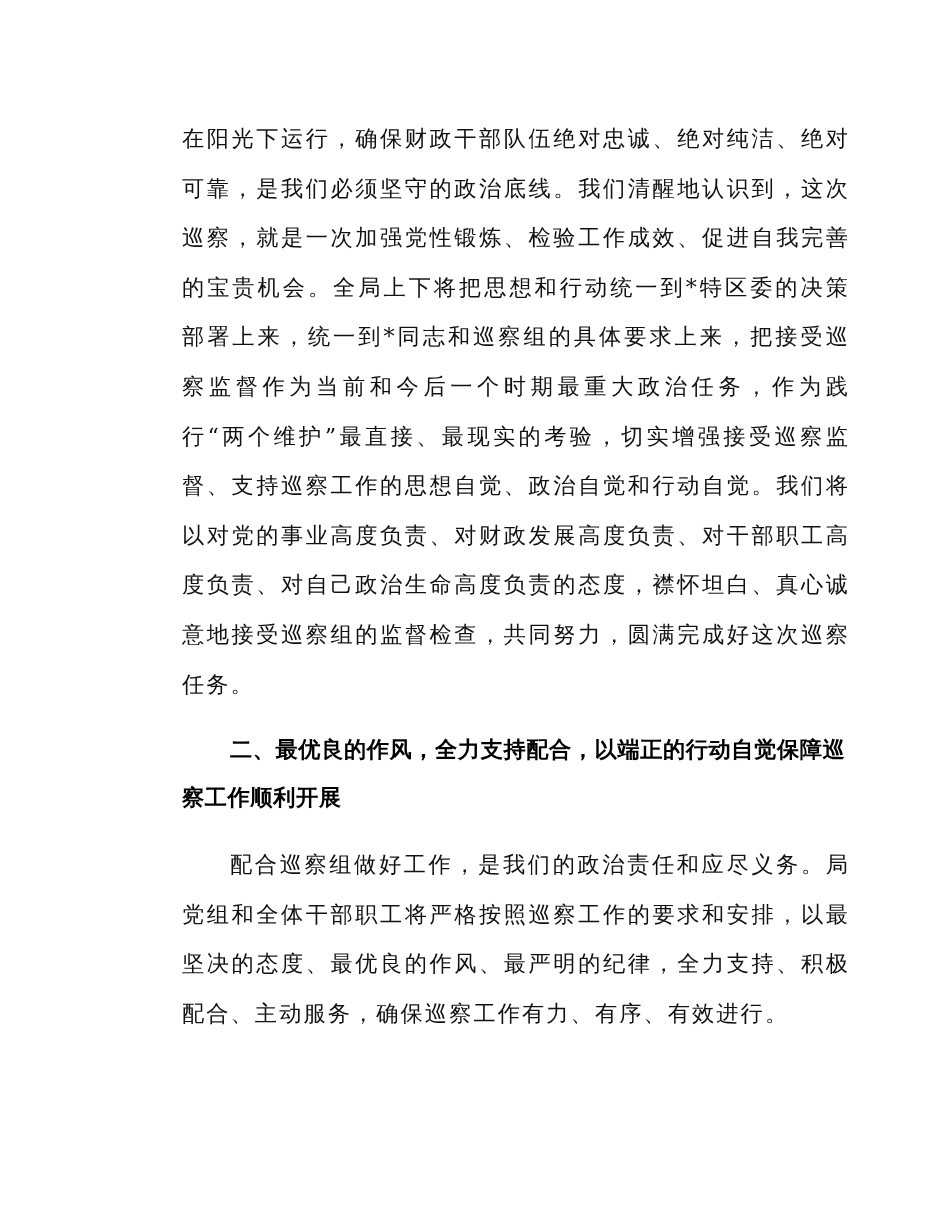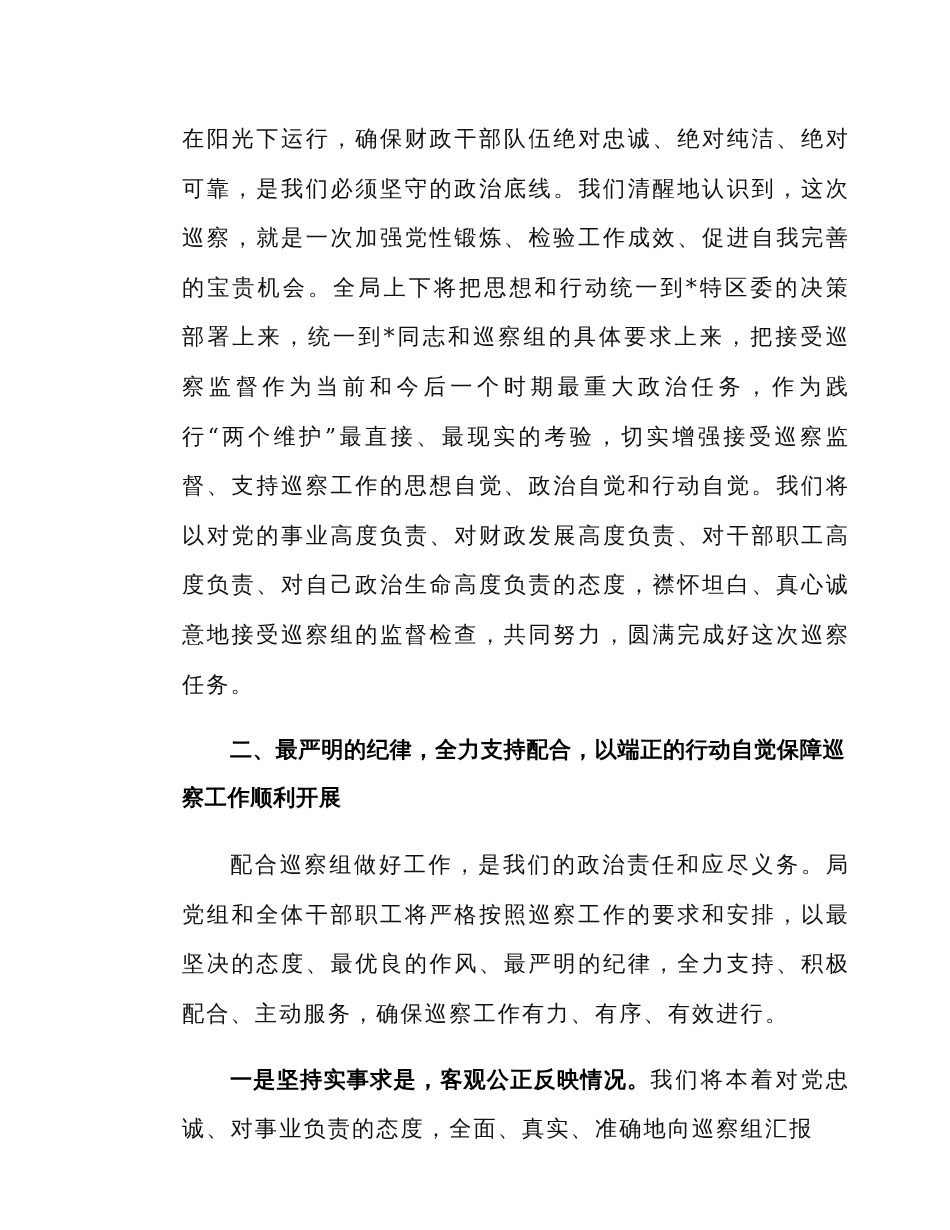--- a/index.html
+++ b/index.html
@@ -42,18 +42,17 @@
     letter-spacing: 0.4px;
     color: #000;
   }
 </style>
 </head>
 <body>
 
 <div class="page">
   <p class="para">在阳光下运行，确保财政干部队伍绝对忠诚、绝对纯洁、绝对可靠，是我们必须坚守的政治底线。我们清醒地认识到，这次巡察，就是一次加强党性锻炼、检验工作成效、促进自我完善的宝贵机会。全局上下将把思想和行动统一到*特区委的决策部署上来，统一到*同志和巡察组的具体要求上来，把接受巡察监督作为当前和今后一个时期最重大政治任务，作为践行“两个维护”最直接、最现实的考验，切实增强接受巡察监督、支持巡察工作的思想自觉、政治自觉和行动自觉。我们将以对党的事业高度负责、对财政发展高度负责、对干部职工高度负责、对自己政治生命高度负责的态度，襟怀坦白、真心诚意地接受巡察组的监督检查，共同努力，圆满完成好这次巡察任务。</p>
 
-  <p class="heading">二、最严明的纪律，全力支持配合，以端正的行动自觉保障巡察工作顺利开展</p>
+  <p class="heading">二、最优良的作风，全力支持配合，以端正的行动自觉保障巡察工作顺利开展</p>
 
   <p class="para indent p2">配合巡察组做好工作，是我们的政治责任和应尽义务。局党组和全体干部职工将严格按照巡察工作的要求和安排，以最坚决的态度、最优良的作风、最严明的纪律，全力支持、积极配合、主动服务，确保巡察工作有力、有序、有效进行。</p>
 
-  <p class="para indent p3"><span class="bold-lead">一是坚持实事求是，客观公正反映情况。</span><span>我们将本着对党忠诚、对事业负责的态度，全面、真实、准确地向巡察组汇报</span></p>
 </div>
 
 </body></html>

